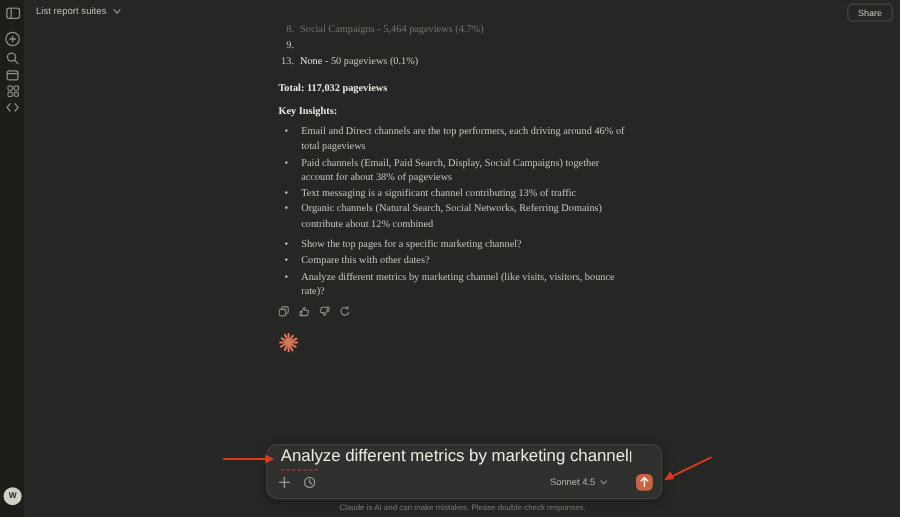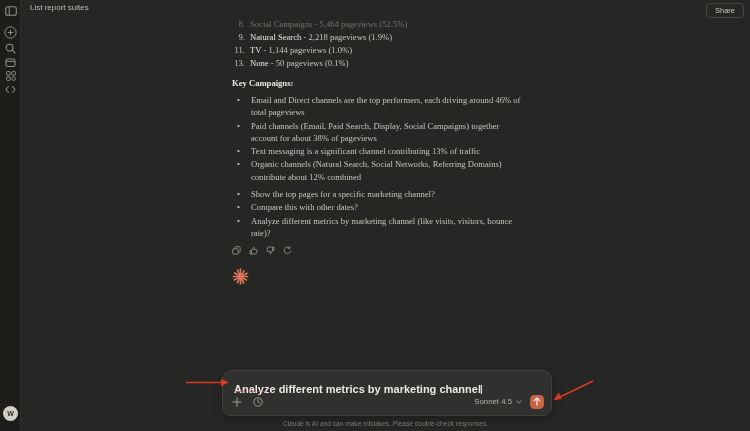--- a/index.html
+++ b/index.html
@@ -24,21 +24,21 @@
   .avatar {
     position:absolute; left:3px; top:406px; width:15px; height:15px;
     border-radius:50%; background:#d2cfc5; color:#2b2a27;
     font-size:7px; font-weight:700; display:flex; align-items:center; justify-content:center;
   }
   
   .header { position:absolute; left:21px; right:0; top:0; height:19px; }
   .report-picker {
     position:absolute; left:9px; top:3px; height:13px;
     display:flex; align-items:center; gap:5px;
-    font-size:8px; color:#bdbab1; cursor:pointer;flex-direction:column;
+    font-size:8px; color:#bdbab1; cursor:pointer;
   }
   .share-btn {
     position:absolute; right:6px; top:3px;
     font-size:7.5px; color:#c9c6bd; background:transparent;
     border:1px solid #48463f; border-radius:4px; padding:2px 8px;
     font-family:"Liberation Sans", sans-serif; cursor:pointer;
   }
   
   .content {
     position:absolute; left:232px; top:6px; width:292px;
@@ -61,38 +61,37 @@
   .actions { margin-top:7px; display:flex; gap:8px; }
   .action-btn { width:9px; height:9px; color:#918e85; cursor:pointer; }
   .claude-logo { margin-top:13px; width:17px; height:17px; }
   
   .composer {
     position:absolute; left:222px; top:370px; width:330px; height:46px;
     background:#30302e; border:1px solid #413f3a; border-radius:9px;
     box-shadow:0 3px 10px rgba(0,0,0,.25);
   }
   .input-line {
-    position:absolute; left:11px; top:12px; font-size:11px; color:#ece9e2;
+    position:absolute; left:11px; top:0; font-size:14px; color:#ece9e2;
     white-space:nowrap;
-    font-weight:bold;
   }
   .caret {
     display:inline-block; width:1px; height:9px; background:#e8e5de;
     vertical-align:-1px; margin-left:.5px;
   }
   .squiggle {
     position:absolute; left:11px; top:19px; width:31px; height:2px;
     border-bottom:1px dashed rgba(216,72,44,.65);
   }
   .composer-bottom {
     position:absolute; left:9px; right:7px; bottom:6px; height:15px;
     display:flex; align-items:center; justify-content:space-between;
   }
   .composer-left { display:flex; align-items:center; gap:11px; color:#9b9890; }
-  .composer-right { display:flex; align-items:center; gap:8px; }
+  .composer-right { display:flex; align-items:center; gap:24px; }
   .model-picker {
     display:flex; align-items:center; gap:4px;
     font-size:7.8px; color:#b5b2aa; cursor:pointer;
   }
   .send-btn {
     width:14px; height:14px; border:none; border-radius:4.5px;
     background:#c96442; color:#f7ede6; display:flex; align-items:center;
     justify-content:center; cursor:pointer;
   }
   
@@ -157,37 +156,33 @@
         <polyline points="1,1 3.5,4 6,1" fill="none" stroke="#8f8d85" stroke-width="1.1" stroke-linecap="round" stroke-linejoin="round"></polyline>
       </svg>
   </div>
   <button class="share-btn">Share</button>
 </header>
 
 <main class="content">
   <ol class="numlist">
     <li class="faded">
         <span class="num">8.</span>
-        <span class="txt"><b>Social Campaigns</b><span> - 5,464 pageviews (52.5%)</span></span>
+        <span class="txt"><b>Social Campaigns</b><span> - 5,464 pageviews (4.7%)</span></span>
       </li>
     <li>
         <span class="num">9.</span>
-        <span class="txt"><b>Natural Search</b><span> - 2,218 pageviews (1.9%)</span></span>
-      </li>
-    <li>
-        <span class="num">11.</span>
-        <span class="txt"><b>TV</b><span> - 1,144 pageviews (1.0%)</span></span>
       </li>
     <li>
         <span class="num">13.</span>
         <span class="txt"><b>None</b><span> - 50 pageviews (0.1%)</span></span>
       </li>
   </ol>
 
-  <p class="para bold intro">Key Campaigns:</p>
+  <p class="para bold">Total: 117,032 pageviews</p>
+  <p class="para bold intro">Key Insights:</p>
 
   <ul class="bullets">
     <li>
         <span class="dot">•</span>
         <span class="txt">Email and Direct channels are the top performers, each driving around 46% of total pageviews</span>
       </li>
     <li>
         <span class="dot">•</span>
         <span class="txt">Paid channels (Email, Paid Search, Display, Social Campaigns) together account for about 38% of pageviews</span>
       </li>

